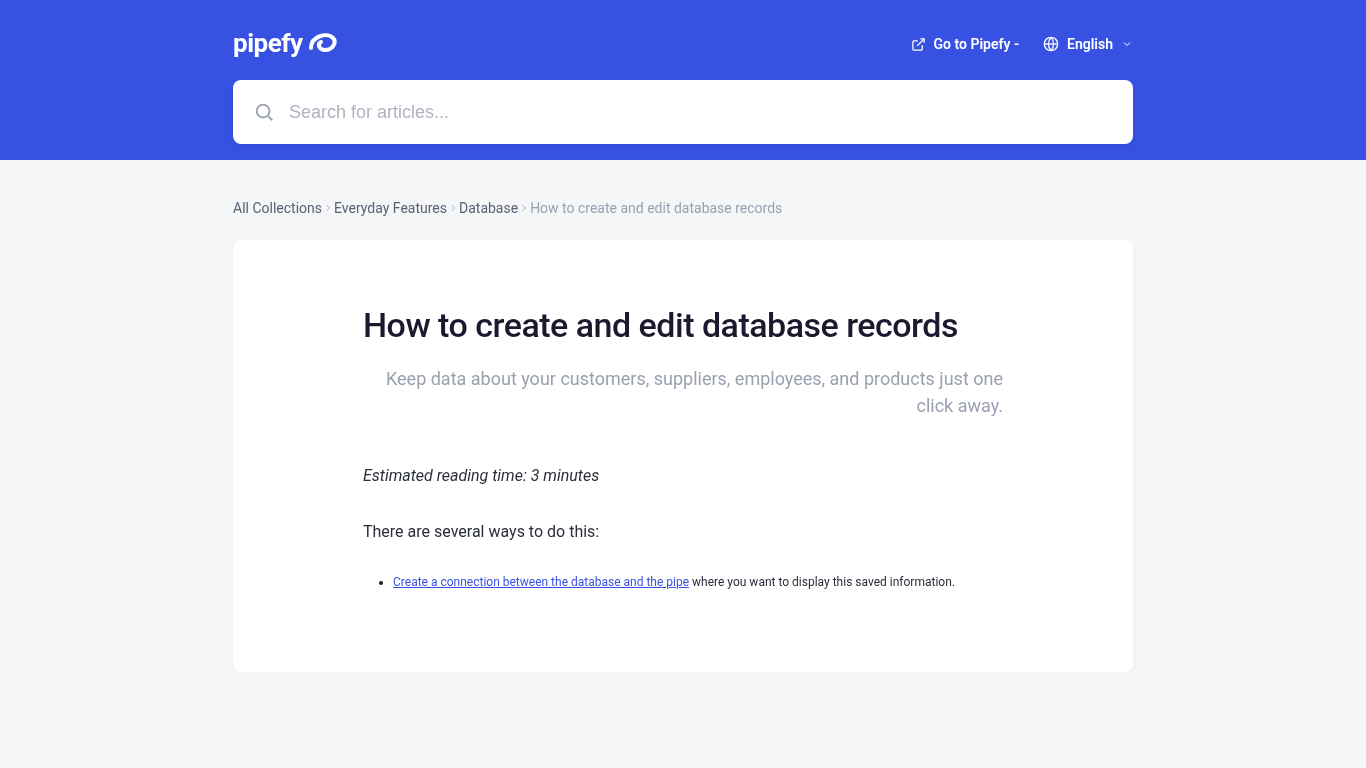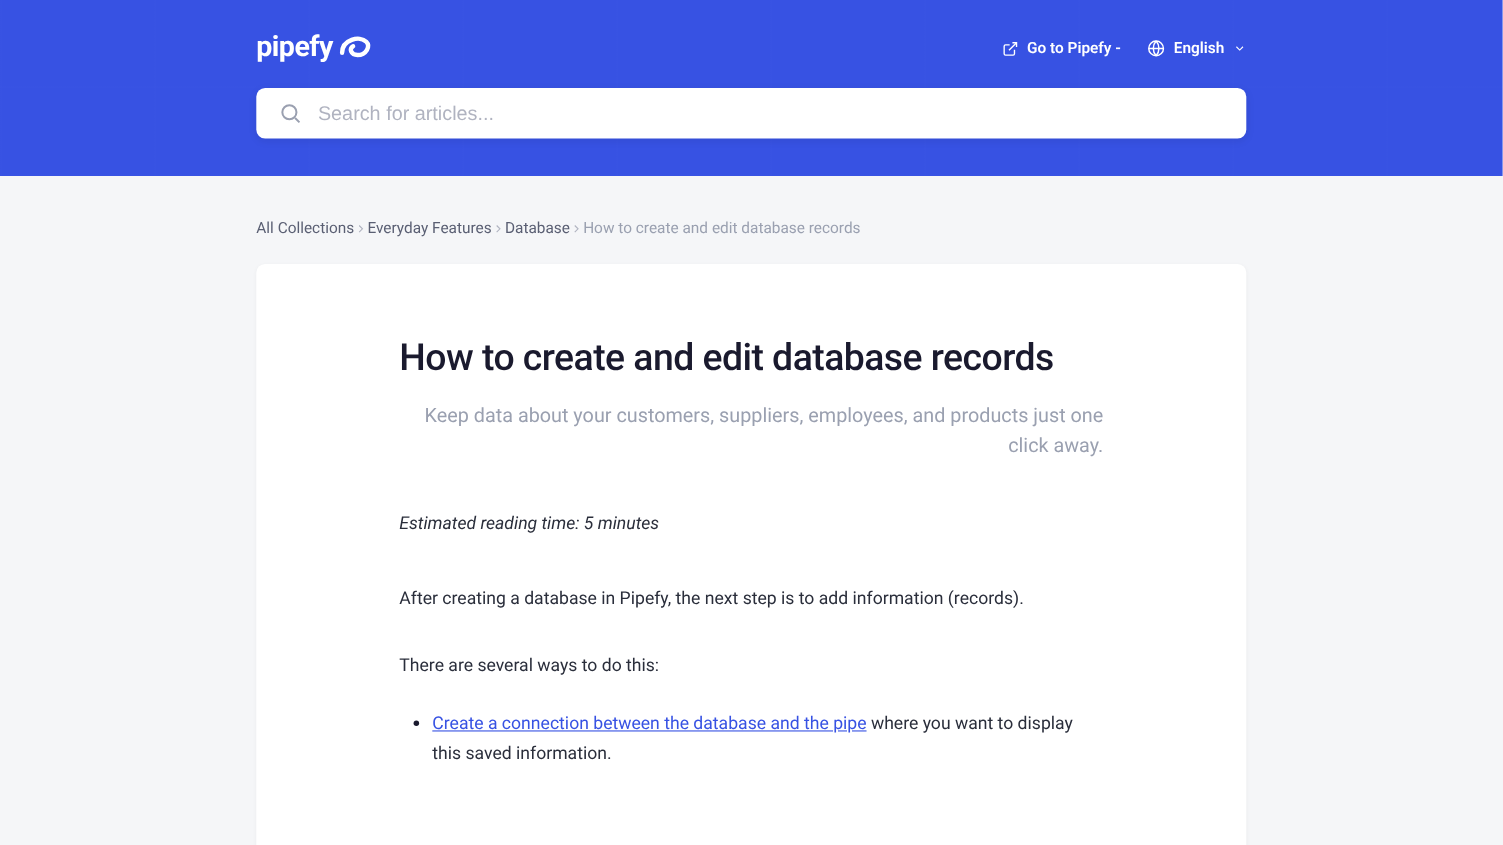--- a/index.html
+++ b/index.html
@@ -15,21 +15,21 @@
   }
   .container { width: 900px; margin: 0 auto; position: relative; }
   .topbar { display: flex; align-items: center; justify-content: space-between; height: 88px; }
   .logo { display: flex; align-items: flex-start; }
   .logo-text { color: #fff; font-weight: 700; font-size: 26px; letter-spacing: -0.5px; }
   .logo-swirl { width: 32px; height: 32px; margin-left: 4px; }
   .toplinks { display: flex; align-items: center; gap: 24px; }
   .toplink { color: #fff; font-size: 14px; font-weight: 600; display: inline-flex; align-items: center; gap: 8px; cursor: pointer; text-decoration: none; }
   .searchbar {
     position: absolute; left: 0; right: 0; top: 80px;
-    background: #fff; height: 46px; border-radius: 8px;
+    background: #fff; height: 64px; border-radius: 8px;
     display: flex; align-items: center; padding: 0 20px;
     box-shadow: 0 2px 8px rgba(0,0,0,0.08);
   }
   .searchbar input {
     border: none; outline: none; font-size: 18px; color: #1a1a1a;
     flex: 1; margin-left: 14px; background: transparent;
   }
   .searchbar input::placeholder { color: #b0b3c0; }
   .search-icon { color: #9aa0b0; }
 
@@ -49,21 +49,21 @@
   .article-title { font-size: 34px; font-weight: 500; color: #1a1a2e; line-height: 1.25; letter-spacing: -0.5px; }
   .article-subtitle { font-size: 18px; color: #9aa0b0; margin-top: 18px; line-height: 1.55; text-align: right; }
   .byline { display: flex; align-items: center; gap: 16px; margin-top: 24px; }
   .avatar { width: 32px; height: 32px; border-radius: 50%; background: linear-gradient(135deg,#c9a98a,#8a6e55); display:inline-block; }
   .byline-text { font-size: 14px; color: #9aa0b0; line-height: 1.4; }
   .byline-text .author { color: #6b7080; }
   .reading-time { font-style: italic; color: #2a2e3b; font-size: 16px; margin-top: 46px; }
   .para { font-size: 16px; color: #2a2e3b; line-height: 1.65; margin-top: 46px; }
   .para2 { font-size: 16px; color: #2a2e3b; line-height: 1.65; margin-top: 34px; }
   ul.ways { margin-top: 26px; padding-left: 30px; }
-  ul.ways li { font-size: 16px; color: #2a2e3b; line-height: 1.7; }
+  ul.ways li { font-size: 12px; color: #2a2e3b; line-height: 1.7; }
   ul.ways li::marker { color: #1a1a2e; }
   .inline-link { color: #3752e3; text-decoration: underline; cursor: pointer; }
 </style>
 </head>
 <body>
 
 <div class="hero">
   <div class="container">
     <div class="topbar">
       <a class="logo">
@@ -126,23 +126,22 @@
         </svg>
     </span>
     <span class="crumb-current">How to create and edit database records</span>
   </nav>
 
   <article class="article-card">
     <h1 class="article-title">How to create and edit database records</h1>
     <p class="article-subtitle">Keep data about your customers, suppliers, employees, and products just one click away.</p>
 
 
-    <p class="reading-time">Estimated reading time: 5 minutes</p>
+    <p class="reading-time">Estimated reading time: 3 minutes</p>
 
-    <p class="para">After creating a database in Pipefy, the next step is to add information (records).</p>
 
     <p class="para2">There are several ways to do this:</p>
 
     <ul class="ways">
       <li>
         <a class="inline-link">Create a connection between the database and the pipe</a><span> where you want to display this saved information.</span>
       </li>
 
     </ul>
   </article>

